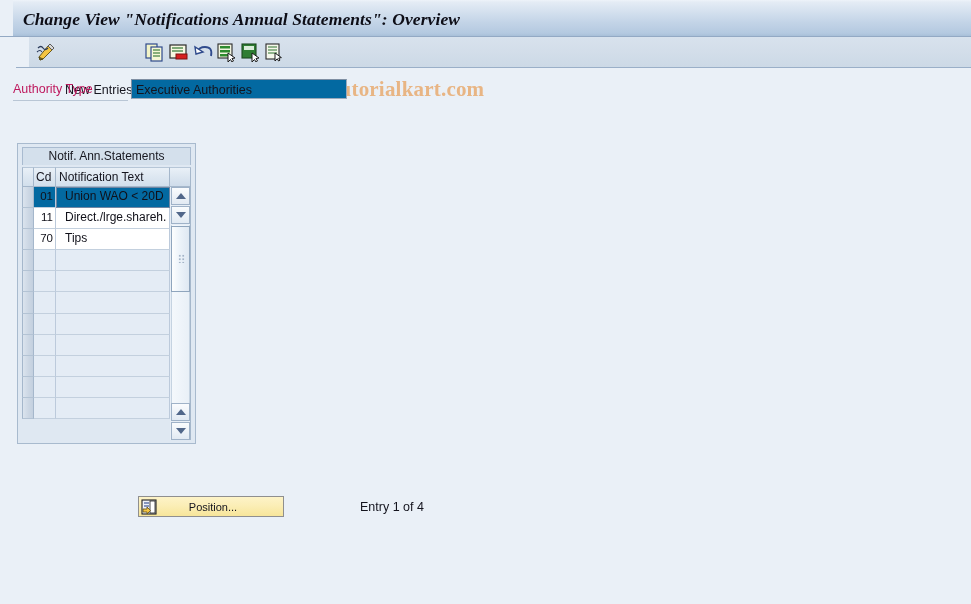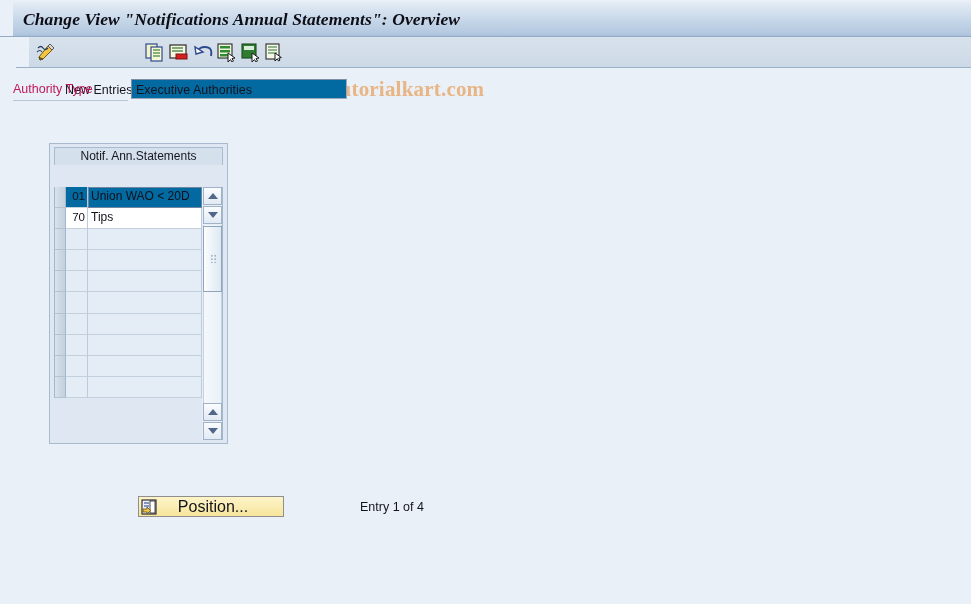--- a/index.html
+++ b/index.html
@@ -135,21 +135,20 @@
   
   #tableControl {
     position: absolute;
     left: 17px;
     top: 143px;
     width: 179px;
     height: 301px;
     background: #dfe8f2;
     border: 1px solid #a8bace;
     box-sizing: border-box;
-    margin-left: 32px;
   }
   #tcTitleTab {
     position: absolute;
     left: 4px;
     top: 3px;
     width: 169px;
     height: 18px;
     background: #d4e0ec;
     border: 1px solid #a9bbd0;
     border-bottom: none;
@@ -228,21 +227,21 @@
     overflow: hidden;
     white-space: nowrap;
   }
   .cell-text {
     width: 114px;
     border-right: 1px solid #bccadb;
     border-bottom: 1px solid #c3d0de;
     box-sizing: border-box;
     font-size: 12px;
     color: #101019;
-    padding-left: 3px;
+    padding-left: 9px;
     line-height: 19px;
     background: #fff;
     overflow: hidden;
     white-space: nowrap;
   }
   .grid-row.empty .cell-cd,
   .grid-row.empty .cell-text {
     background: #e4ecf5;
     border-bottom: 1px solid #c3d0de;
   }
@@ -338,21 +337,21 @@
   }
   #positionBtn .pb-icon {
     position: absolute;
     left: 2px; top: 2px;
   }
   #positionBtn .pb-label {
     width: 100%;
     text-align: center;
     padding-left: 4px;
     box-sizing: border-box;
-    font-size: 16px;
+    font-size: 11px;
     color: #14141e;
     white-space: nowrap;
   }
   #entryStatus {
     position: absolute;
     left: 360px;
     top: 500px;
     font-size: 12.5px;
     color: #14141e;
     white-space: nowrap;
@@ -450,26 +449,37 @@
 <div id="authLabel">Authority Type</div>
 <div id="authUnderline"></div>
 <div id="authValue">Executive Authorities</div>
 
 <div id="tableControl">
 
   <div id="tcTitleTab">Notif. Ann.Statements</div>
 
   <div id="tcGrid">
 
+    <div class="hdr-row">
+      <div class="hdr-cell hdr-sel"></div>
+      <div class="hdr-cell hdr-cd">Cd</div>
+      <div class="hdr-cell hdr-text">Notification Text</div>
+      <div class="hdr-cell hdr-corner"></div>
+    </div>
 
     <div id="rowsArea">
         <div class="grid-row selected">
           <div class="cell-sel"></div>
           <div class="cell-cd">01</div>
           <div class="cell-text">Union WAO &lt; 20D</div>
+        </div>
+        <div class="grid-row">
+          <div class="cell-sel"></div>
+          <div class="cell-cd">11</div>
+          <div class="cell-text">Direct./lrge.shareh.</div>
         </div>
         <div class="grid-row">
           <div class="cell-sel"></div>
           <div class="cell-cd">70</div>
           <div class="cell-text">Tips</div>
         </div>
         <div class="grid-row empty">
           <div class="cell-sel"></div>
           <div class="cell-cd"></div>
           <div class="cell-text"></div>

